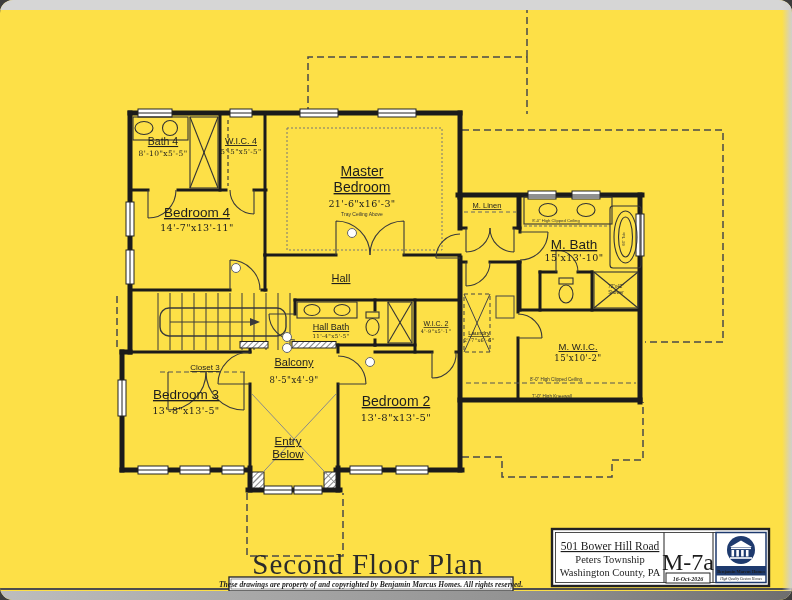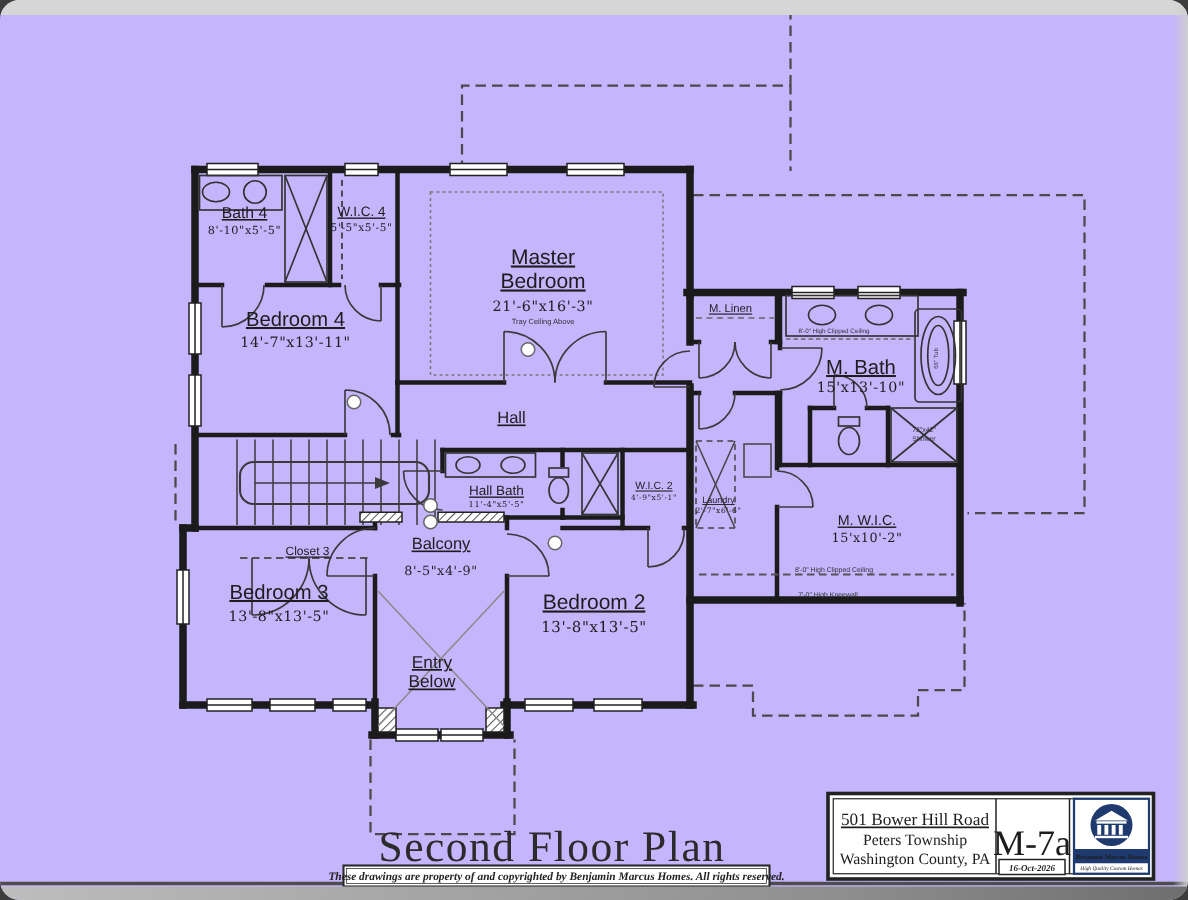--- a/index.html
+++ b/index.html
@@ -1,16 +1,16 @@
 <!DOCTYPE html>
 <html><head>
 <meta charset="utf-8">
 <style>
   html,body{margin:0;padding:0;background:#3d3d3d;}
-  .screen{position:relative;width:792px;height:600px;background:#c4b5fd;border-radius:13px;overflow:hidden;font-family:"Liberation Sans",sans-serif;}
+  .screen{position:relative;width:792px;height:600px;background:#fde047;border-radius:13px;overflow:hidden;font-family:"Liberation Sans",sans-serif;}
   .band-top{position:absolute;top:0;left:0;width:792px;height:10px;background:#d6d6d6;}
   .band-right{position:absolute;top:0;right:0;width:10px;height:600px;background:linear-gradient(90deg,rgba(214,214,214,0),#cfcfcf);}
   .band-bottom{position:absolute;bottom:0;left:0;width:792px;height:9px;background:linear-gradient(90deg,#bdbdbd,#8f8f8f 70%,#6e6e6e);}
   svg{position:absolute;top:0;left:0;}
   text{fill:#1d1d1d;}
   .room-name{font-family:"Liberation Sans",sans-serif;text-decoration:underline;text-anchor:middle;}
   .room-dims{font-family:"DejaVu Serif",serif;text-anchor:middle;letter-spacing:.4px;}
   .tiny-note{font-family:"Liberation Sans",sans-serif;text-anchor:middle;fill:#333;}
   .sheet-title{font-family:"Liberation Serif",serif;text-anchor:middle;fill:#2b2b2b;letter-spacing:1px;}
   .copyright{font-family:"Liberation Serif",serif;font-style:italic;font-weight:bold;text-anchor:middle;fill:#222;}

